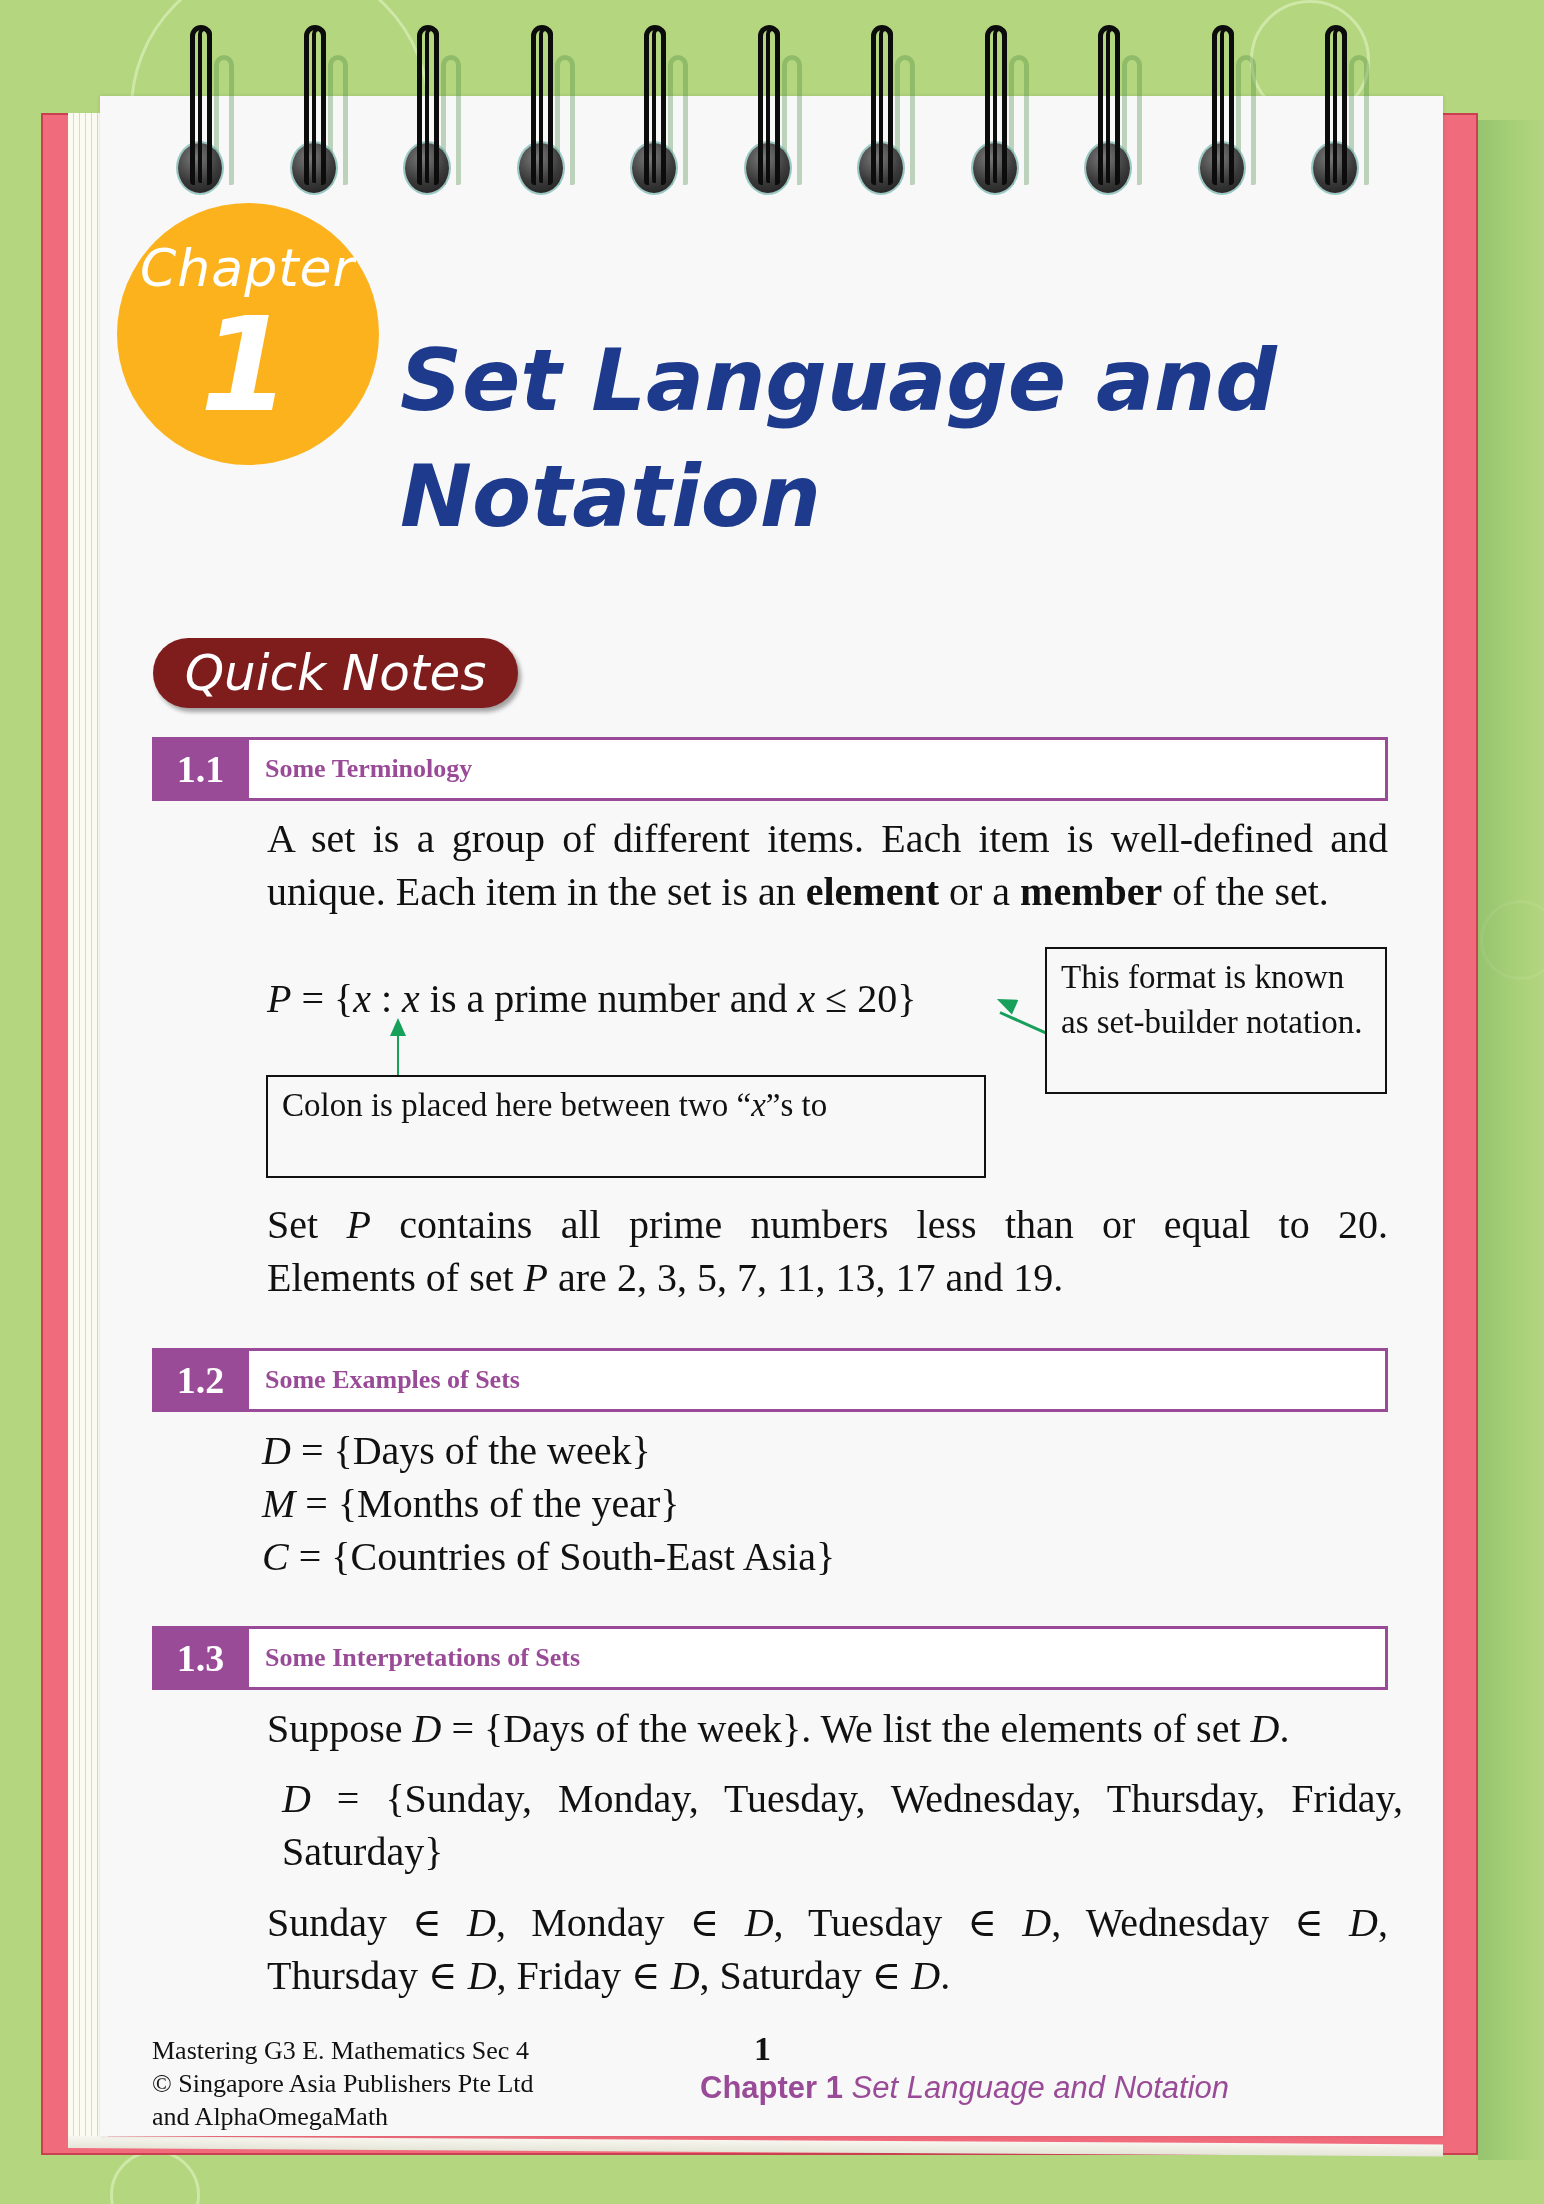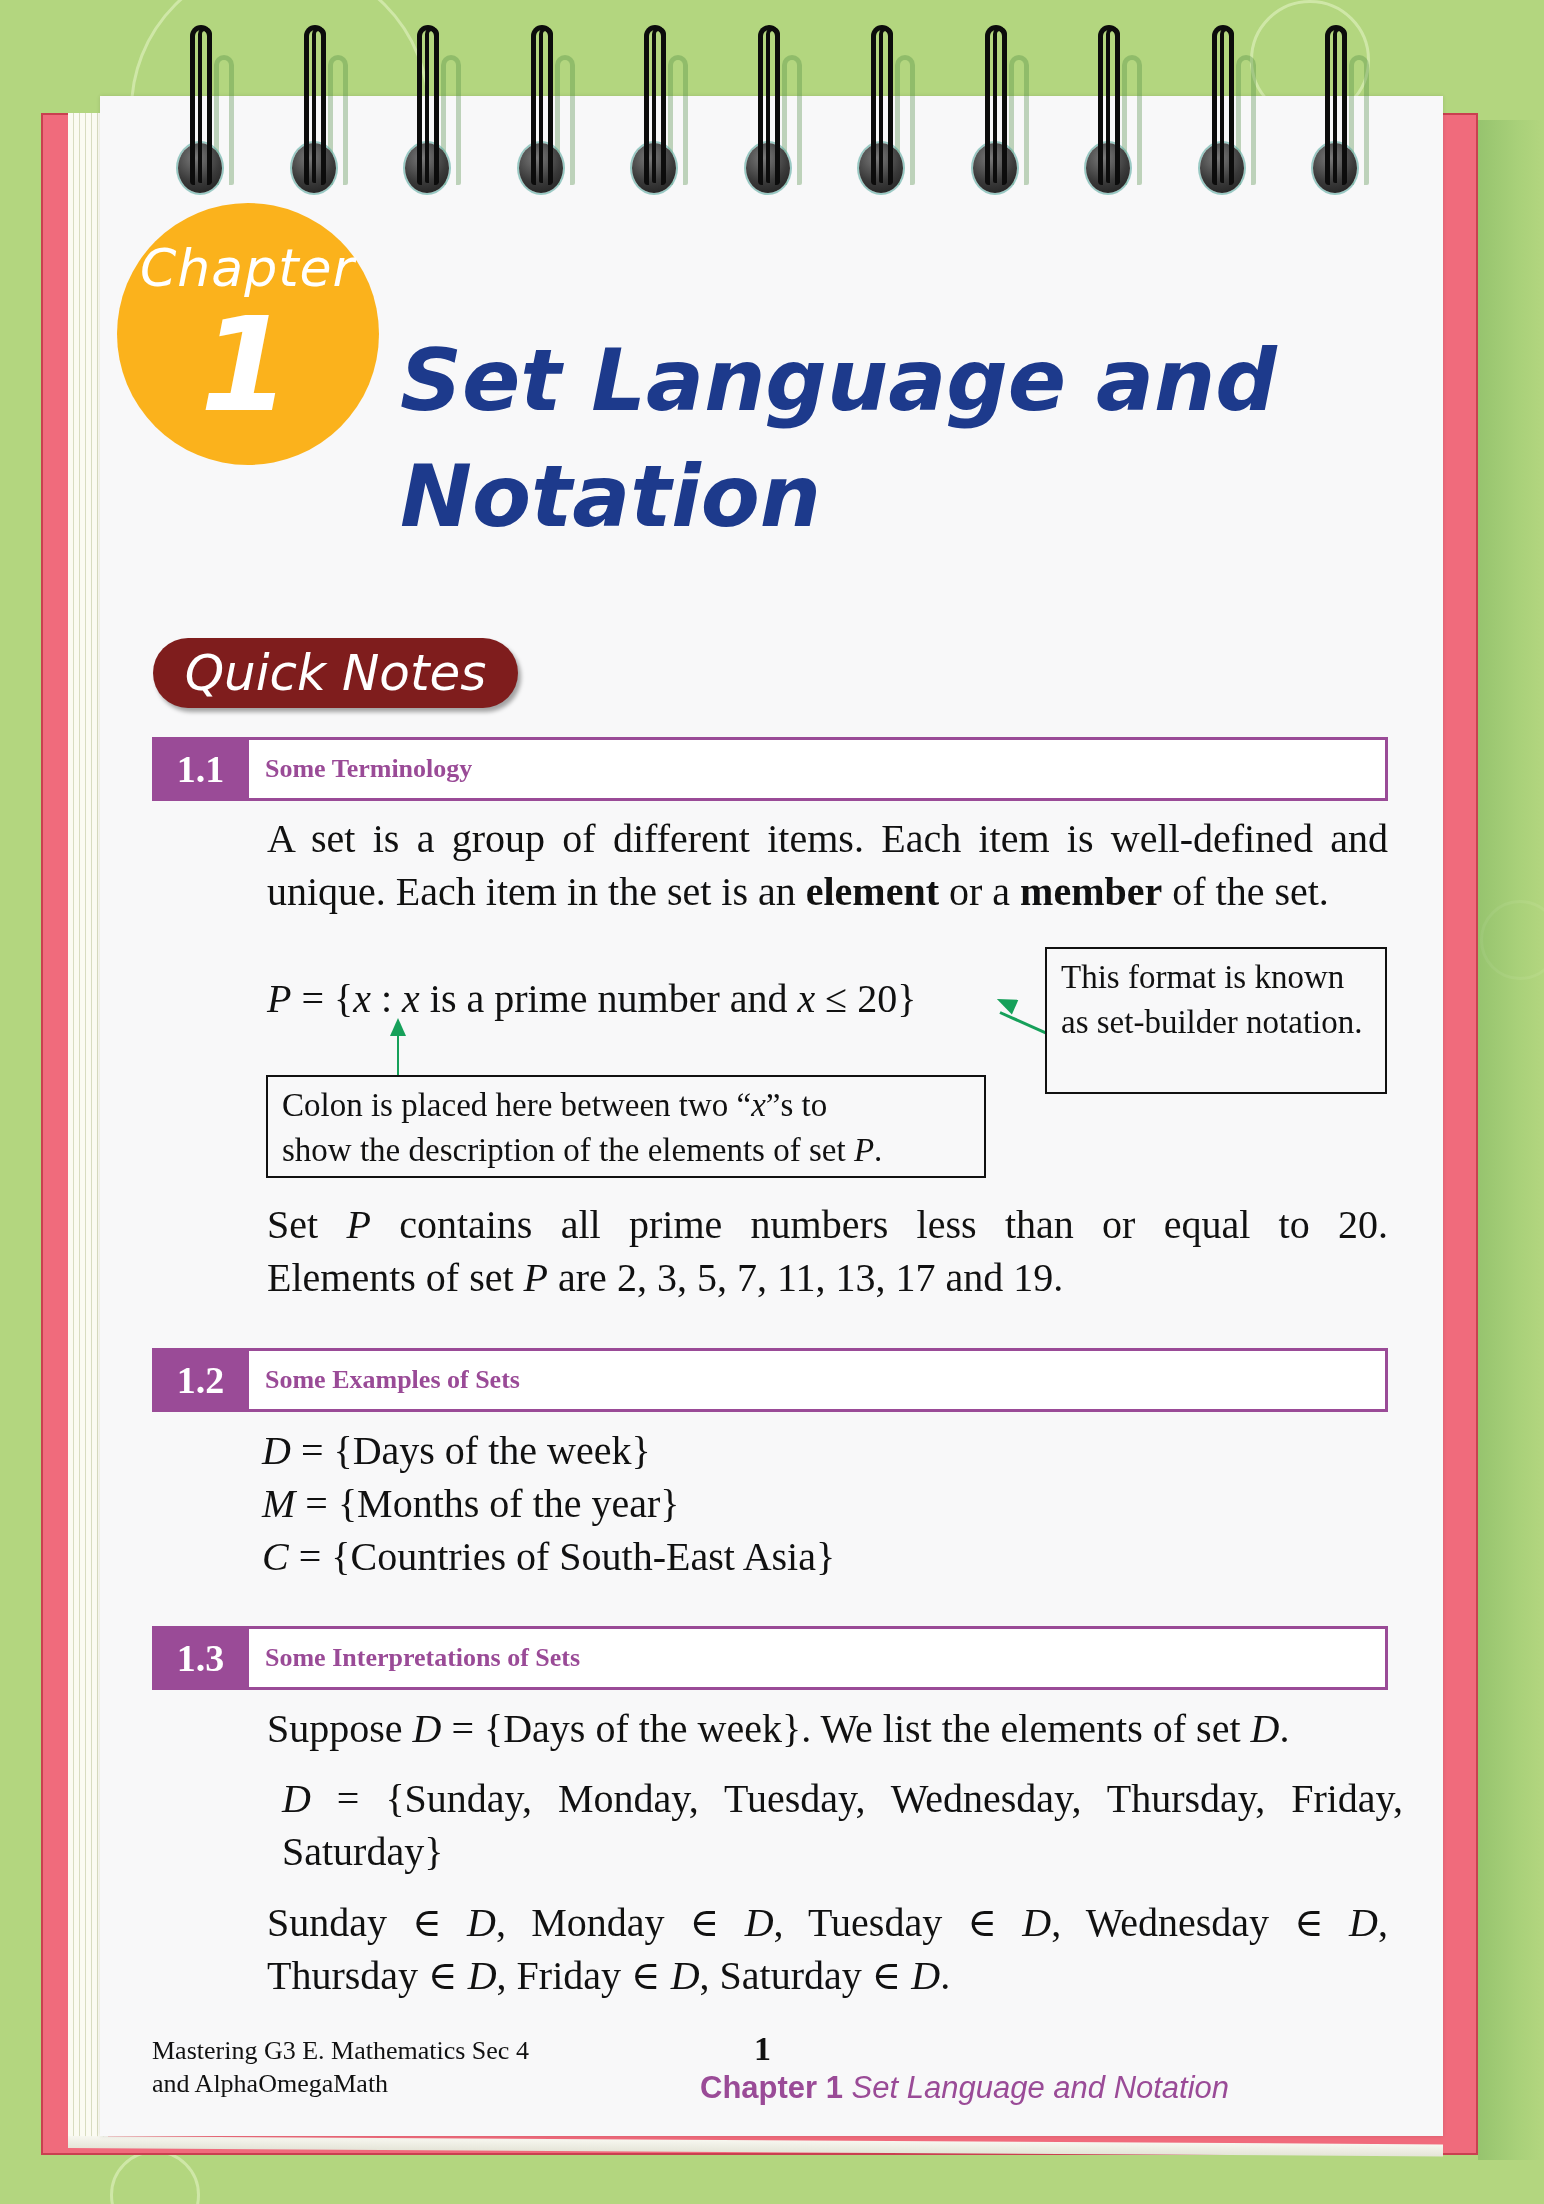--- a/index.html
+++ b/index.html
@@ -250,21 +250,20 @@
 
 <div class="arrow-line" style="left:1000px;top:1011px;width:50px;height:3px;transform:rotate(24deg);transform-origin:left center;"></div>
 <div style="position:absolute;left:996px;top:995px;width:0;height:0;border-top:8px solid transparent;border-bottom:8px solid transparent;border-right:20px solid #16a05a;transform:rotate(24deg);"></div>
 
 <div class="callout" style="left:1045px;top:947px;width:342px;height:147px;">
   <span>This format is known as set-builder notation.</span>
 </div>
 
 <div class="callout" style="left:266px;top:1075px;width:720px;height:103px;">
   <div><span>Colon is placed here between two “</span><i class="v">x</i><span>”s to</span></div>
-  <div><span>show the description of the elements of set </span><i class="v">P</i><span>.</span></div>
 </div>
 
 <div class="txt" style="left:267px;top:1198px;width:1121px;">
   <div class="justify"><span>Set </span><i class="v">P</i><span> contains all prime numbers less than or equal to 20.</span></div>
   <div><span>Elements of set </span><i class="v">P</i><span> are 2, 3, 5, 7, 11, 13, 17 and 19.</span></div>
 </div>
 
 <div class="section-bar" style="top:1348px;">
   <div class="num">1.2</div>
   <div class="title">Some Examples of Sets</div>
@@ -290,18 +289,19 @@
   <div>Saturday}</div>
 </div>
 
 <div class="txt" style="left:267px;top:1896px;width:1121px;">
   <div class="justify" id="mem-line1"><span>Sunday ∈ </span><i class="v">D</i><span>, </span><span>Monday ∈ </span><i class="v">D</i><span>, </span><span>Tuesday ∈ </span><i class="v">D</i><span>, </span><span>Wednesday ∈ </span><i class="v">D</i><span>,</span></div>
   <div id="mem-line2"><span>Thursday ∈ </span><i class="v">D</i><span>, </span><span>Friday ∈ </span><i class="v">D</i><span>, </span><span>Saturday ∈ </span><i class="v">D</i><span>.</span></div>
 </div>
 
 <div class="footer-left">
   <div>Mastering G3 E. Mathematics Sec 4</div>
+  <div>© Singapore Asia Publishers Pte Ltd</div>
   <div>and AlphaOmegaMath</div>
 </div>
 <div class="footer-page">1</div>
 <div class="footer-chapter">
   <b>Chapter 1</b> <em>Set Language and Notation</em>
 </div>
 
 </body></html>

